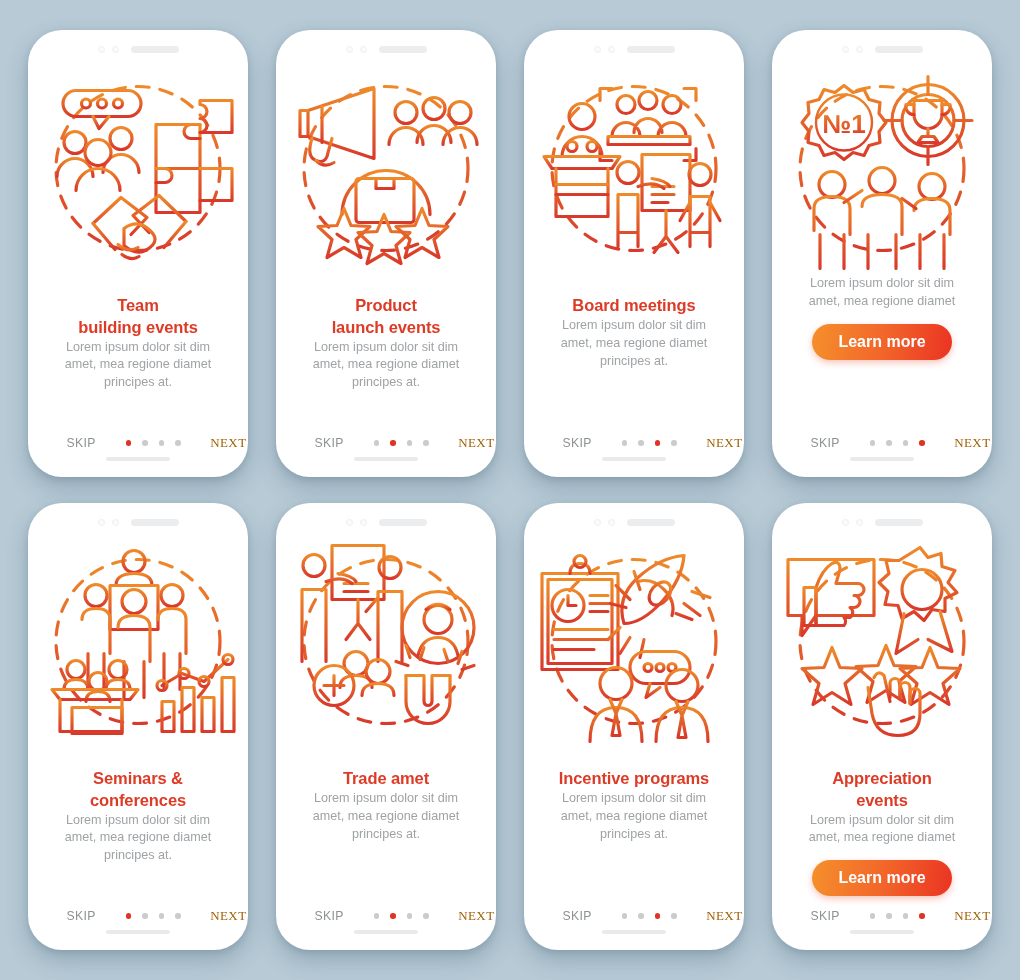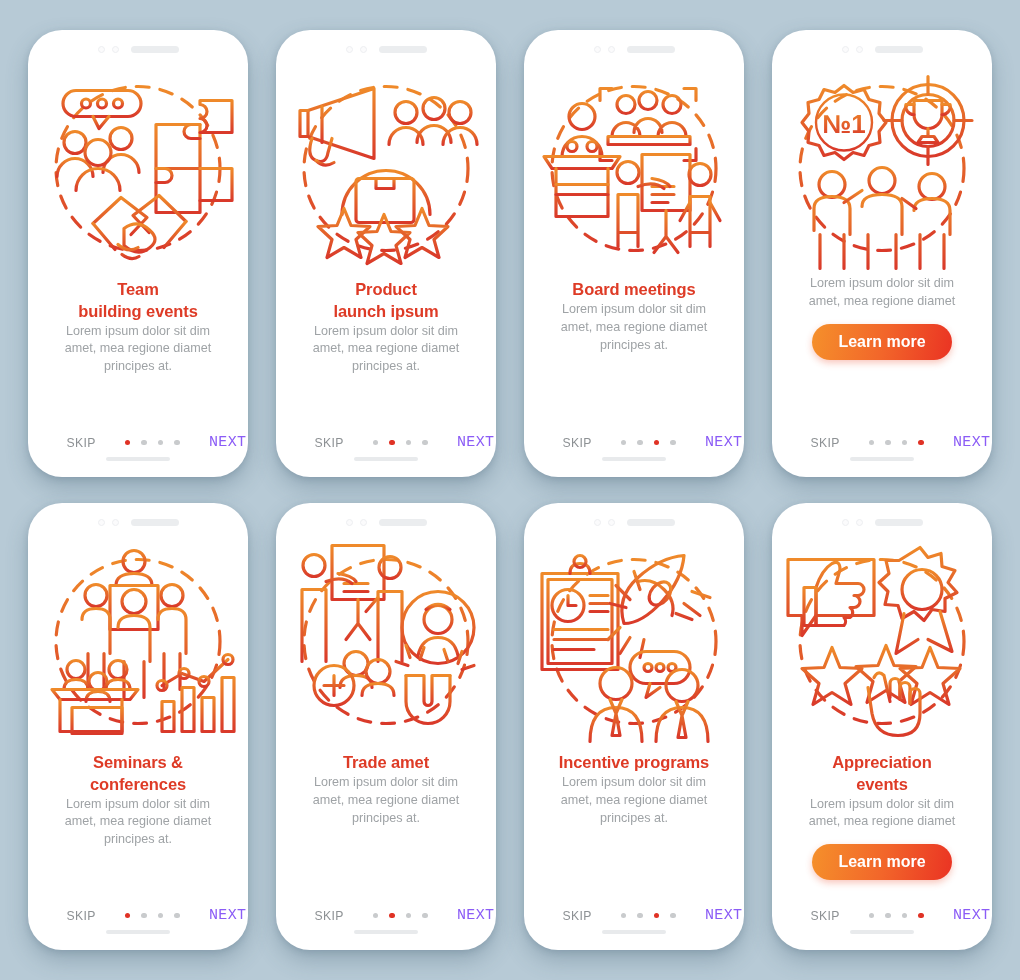--- a/index.html
+++ b/index.html
@@ -85,21 +85,21 @@
     flex-direction: column;
     align-items: center;
   }
 
   .title {
     font-size: 16.5px;
     font-weight: bold;
     color: #de3b26;
     line-height: 1.32;
     letter-spacing: -0.1px;
-    margin-top: 4px;
+    margin-top: 20px;
     white-space: pre-line;
   }
 
   .desc {
     font-size: 12.6px;
     color: #9fa3a6;
     line-height: 1.42;
     white-space: pre-line;
     max-width: 200px;
   }
@@ -131,27 +131,27 @@
   .skip {
     font-size: 12.2px;
     color: #8d9194;
     letter-spacing: 0.4px;
     background: none;
     border: none;
     cursor: pointer;
     font-family: "Liberation Sans", sans-serif;
   }
   .next {
-    font-size: 15px;
-    color: #8b5cf6;
+    font-size: 13px;
+    color: #a16207;
     letter-spacing: 0.4px;
     background: none;
     border: none;
     cursor: pointer;
-    font-family: Liberation Mono, monospace;
+    font-family: Liberation Serif, serif;
   }
   .dots { display: flex; gap: 11px; align-items: center; }
   .dot {
     width: 5.5px; height: 5.5px;
     border-radius: 50%;
     background: #c9cbcd;
     cursor: pointer;
   }
   .dot.on { background: #e03225; }
 
@@ -258,21 +258,21 @@
           <rect x="70" y="110" width="58" height="44" rx="3"></rect>
           <path d="M90 110 v10 h18 v-10"></path>
           <path d="M46 136 l7 17 19 1 -14 13 5 18 -17 -10 -17 10 5 -18 -14 -13 19 -1 z" transform="translate(12,4)"></path>
           <path d="M100 146 l7 17 19 1 -14 13 5 18 -17 -10 -17 10 5 -18 -14 -13 19 -1 z" transform="translate(-2,0)"></path>
           <path d="M146 136 l7 17 19 1 -14 13 5 18 -17 -10 -17 10 5 -18 -14 -13 19 -1 z" transform="translate(-10,4)"></path>
         </g>
       </svg>
     </div>
     <div class="txt">
       <div class="title">Product
-launch ipsum</div>
+launch events</div>
       <div class="desc">Lorem ipsum dolor sit dim
 amet, mea regione diamet
 principes at.</div>
     </div>
     <div class="nav">
       <button class="skip">SKIP</button>
       <div class="dots">
         <span class="dot"></span>
         <span class="dot on"></span>
         <span class="dot"></span>

